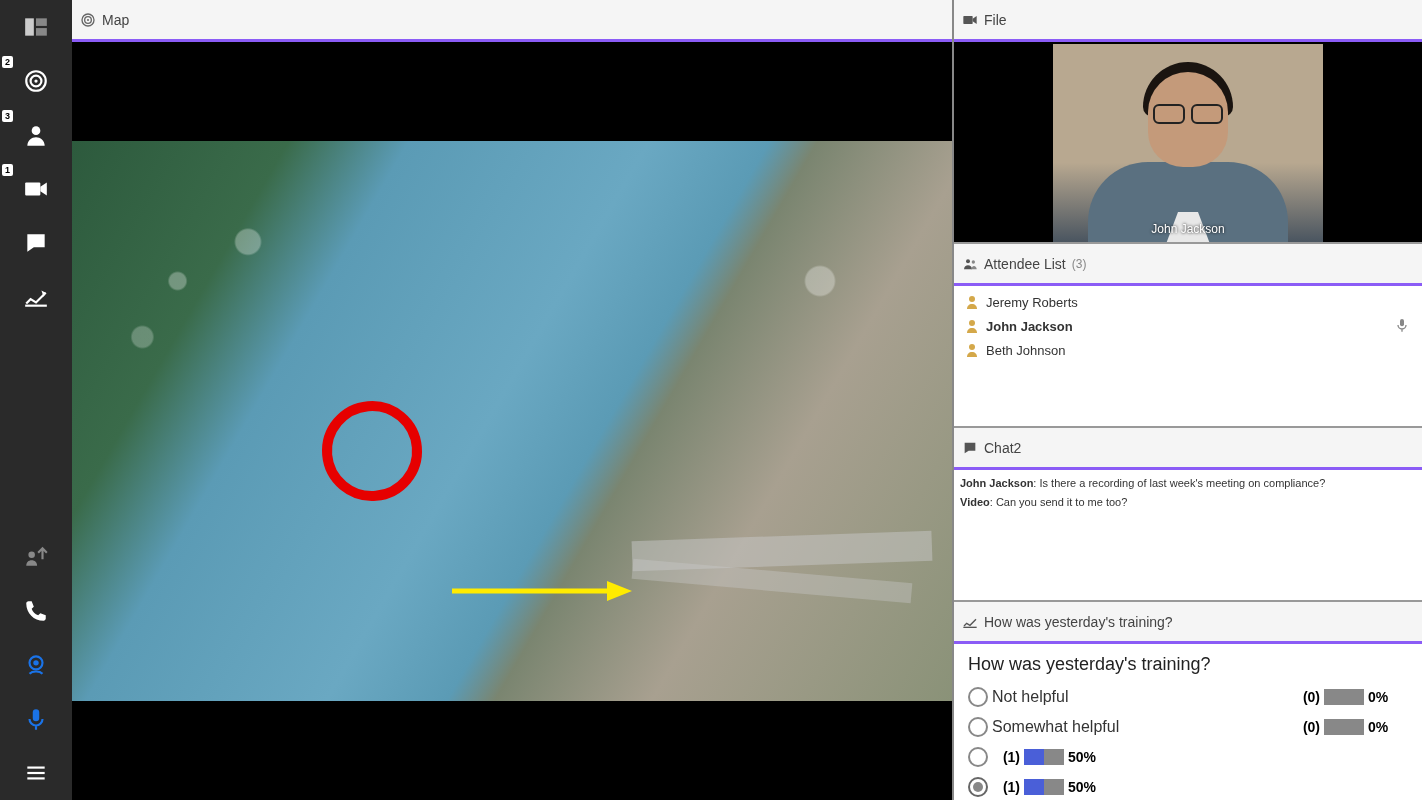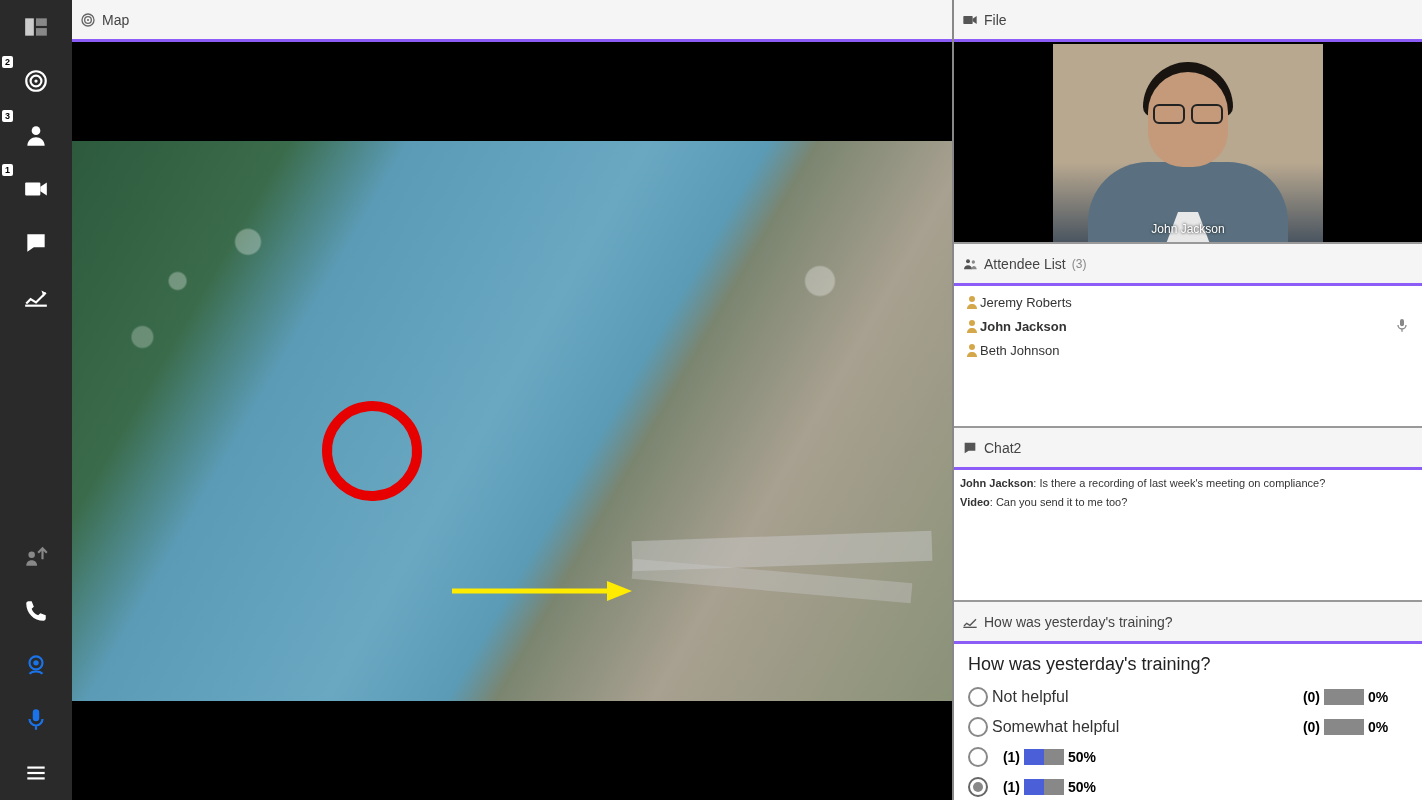--- a/index.html
+++ b/index.html
@@ -188,21 +188,21 @@
   left: 50%;
   transform: translateX(-50%);
   color: #fff;
   font-size: 12px;
   text-shadow: 0 0 3px #000;
 }
 .attendee-body { padding: 4px 8px 8px; min-height: 140px; }
 .attendee-row {
   display: flex;
   align-items: center;
-  gap: 0;
+  gap: 6px;
   padding: 4px 2px;
   font-size: 13px;
   color: #333;
   position: relative;
 }
 .attendee-row.current { font-weight: bold; }
 .attendee-icon {
   width: 16px; height: 16px;
   display: inline-flex;
 }

